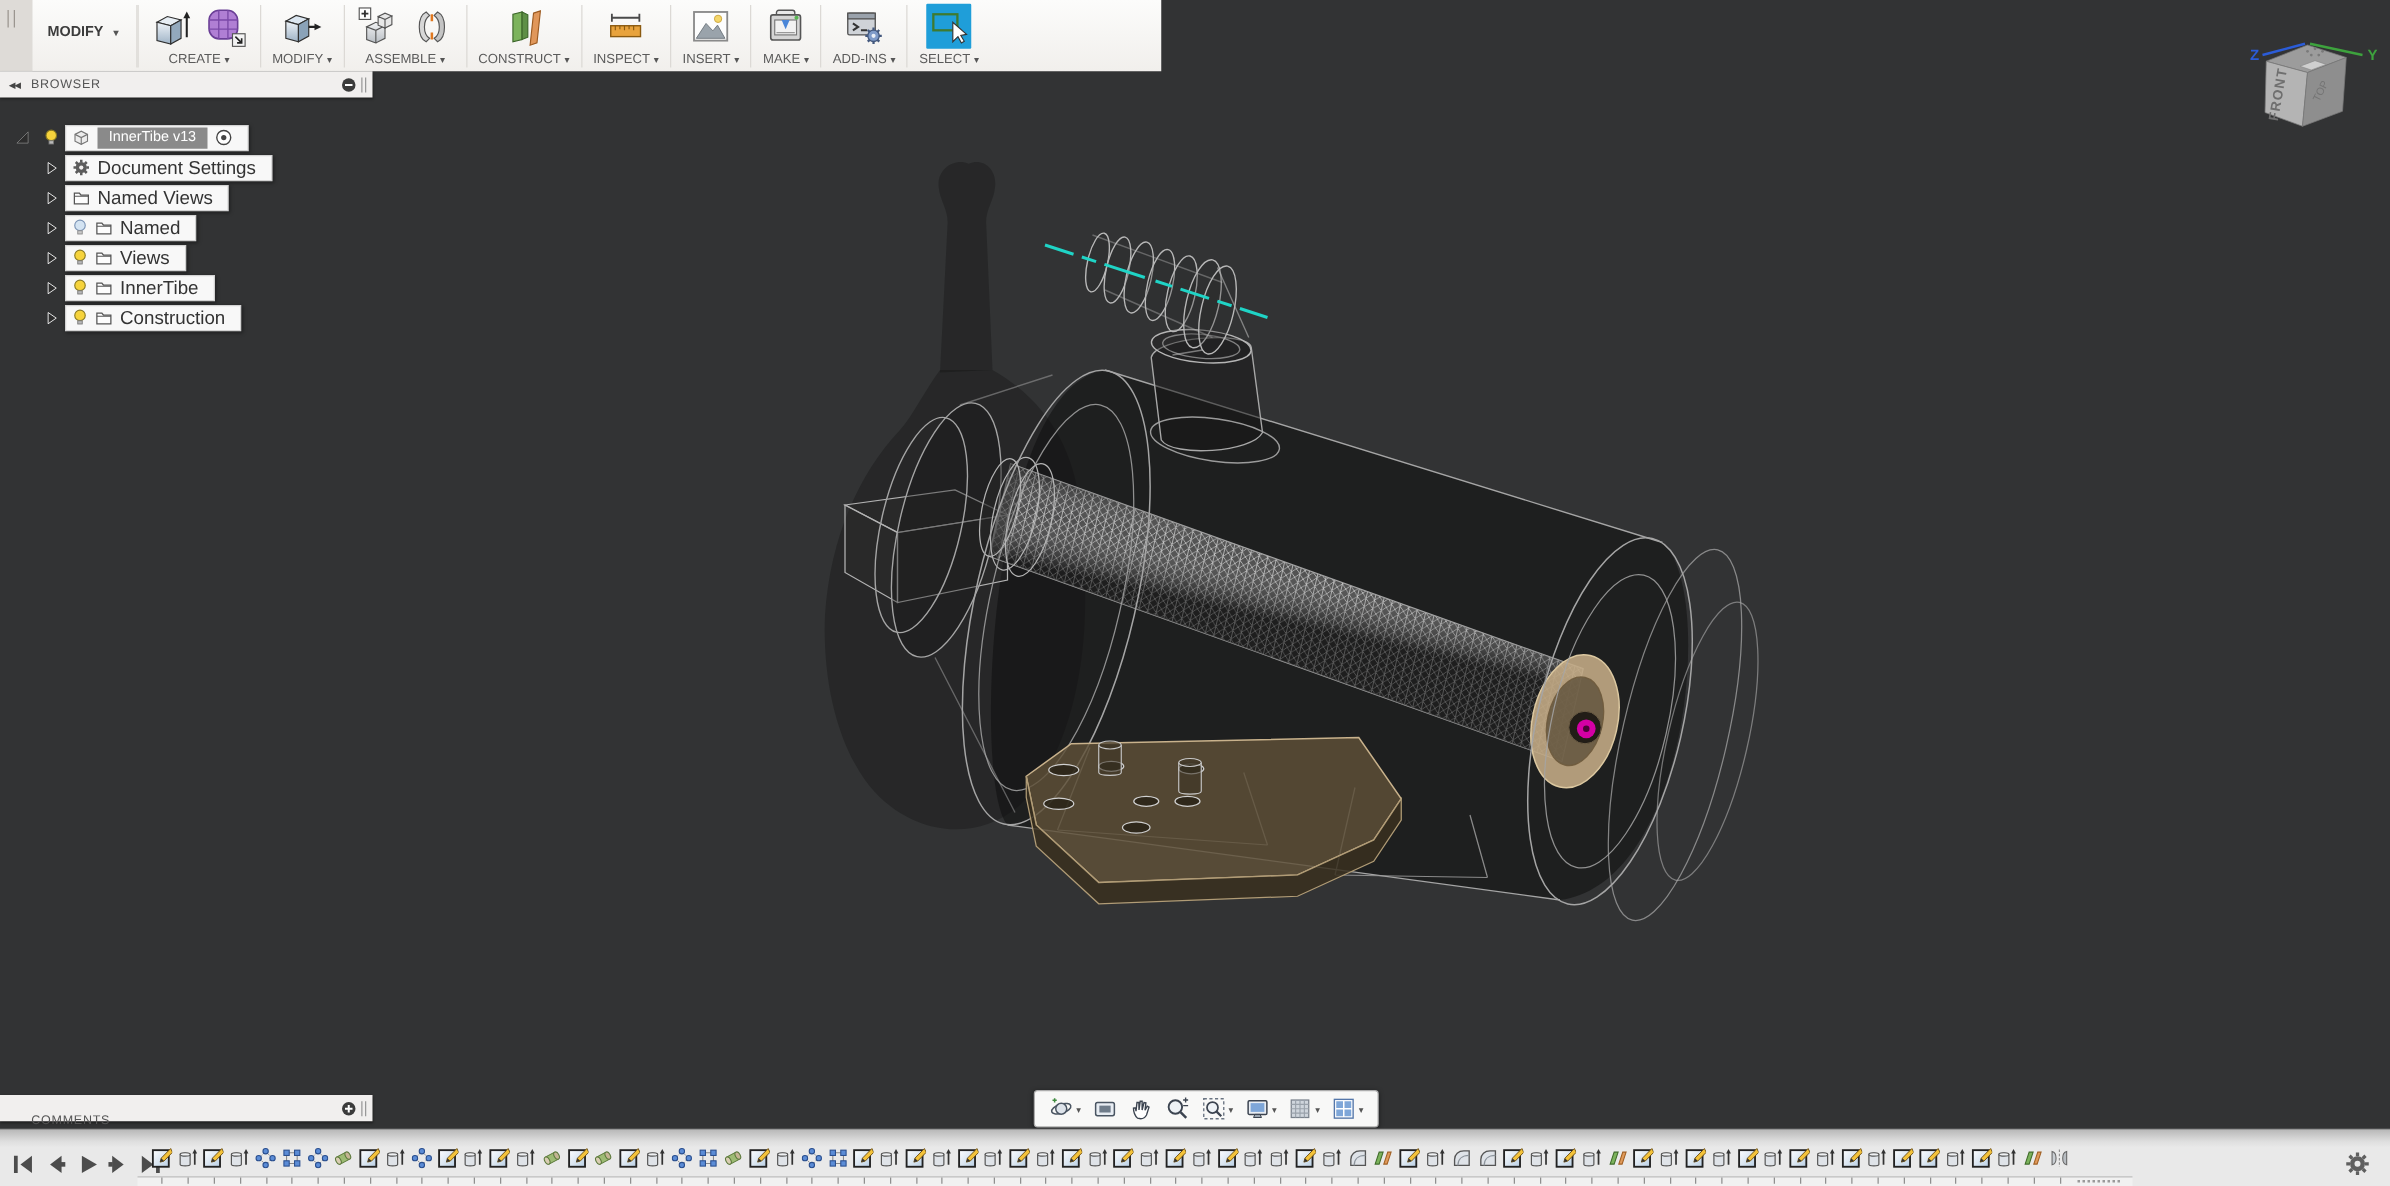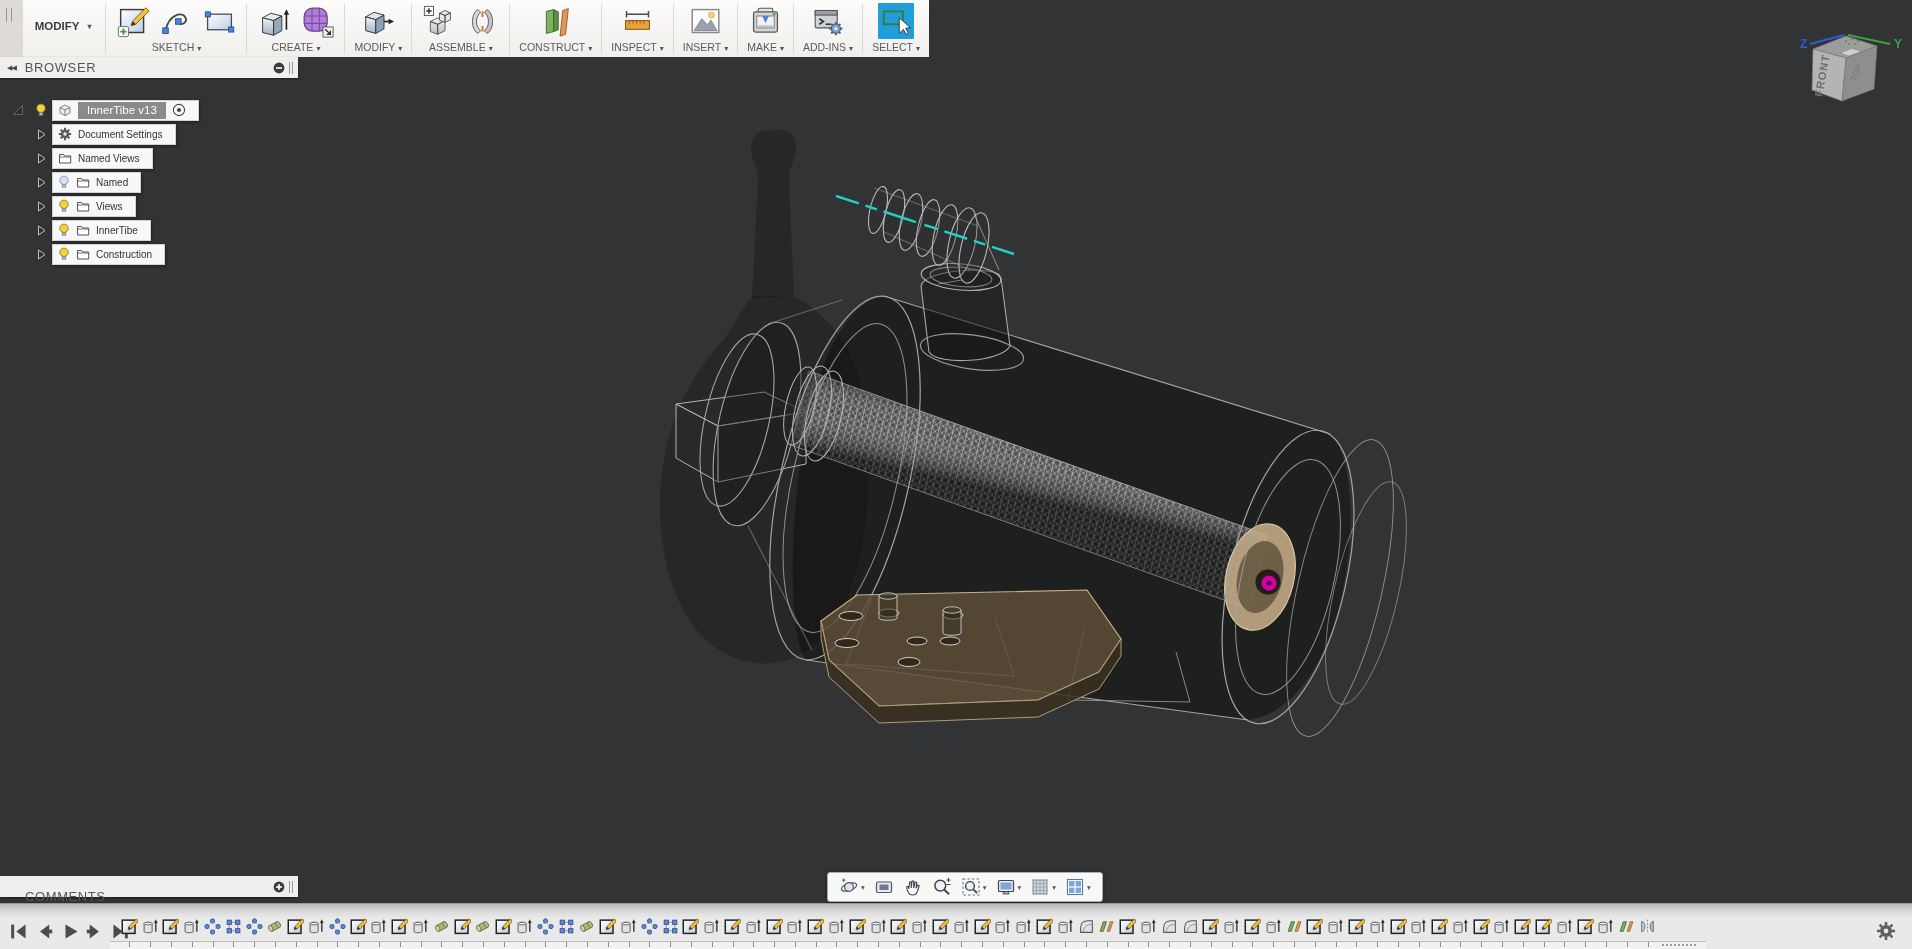--- a/index.html
+++ b/index.html
@@ -26,34 +26,34 @@
   .tb-group{display:flex;flex-direction:column;align-items:center;padding:2px 9px 0;}
   .tb-icons{display:flex;gap:7px;align-items:center;height:38px;}
   .tb-btn{width:36px;height:36px;display:flex;align-items:center;justify-content:center;border-radius:1px;}
   .tb-btn svg{width:33px;height:33px;}
   .tb-btn.active{background:var(--select-active);}
   .tb-label{font-size:10.5px;color:#5a5a5a;margin-top:1px;white-space:nowrap;}
   
   .panel-header{position:absolute;left:0;width:298px;height:21px;background:var(--panel-bg);
     display:flex;align-items:center;padding:0 5px;z-index:6;box-shadow:0 1px 2px rgba(0,0,0,.45);}
   .ph-arrows{font-size:7px;color:#444;letter-spacing:-1px;margin:0 2px;}
-  .ph-title{font-size:13px;color:#555;letter-spacing:.6px;flex:1;margin-left:7px;}
+  .ph-title{font-size:10px;color:#555;letter-spacing:.6px;flex:1;margin-left:7px;}
   .ph-circle{width:12px;height:12px;margin-right:4px;}
   .ph-grip{width:4px;height:12px;border-left:1px solid #999;border-right:1px solid #999;}
   #browser-header{top:57px;}
   #comments-bar{top:876px;}
   #br-tree{position:absolute;left:0;top:100px;z-index:6;}
   .br-row{display:flex;align-items:center;height:20px;margin-bottom:4px;}
   .br-row .br-arrow{width:11px;height:11px;margin-left:36px;flex:none;}
   .br-chip{background:var(--chip-bg);border:1px solid rgba(0,0,0,.15);height:21px;
     display:flex;align-items:center;gap:6px;padding:0 12px 0 5px;margin-left:5px;
     box-shadow:1px 1px 3px rgba(0,0,0,.4);}
   .br-ic{width:14px;height:14px;flex:none;}
   .br-bulb{width:12px;height:14px;flex:none;}
-  .br-label{font-size:10px;color:#333;white-space:nowrap;}
+  .br-label{font-size:15px;color:#333;white-space:nowrap;}
   #root-row .root-tri{width:12px;height:12px;margin-left:12px;}
   #root-row .br-bulb{margin-left:11px;}
   .root-label{background:var(--selection-bg);color:#fff;padding:2.5px 9px;font-size:11.5px;}
   
   #navbar{position:absolute;left:827px;top:872px;height:30px;z-index:6;background:#f8f8f7;
     border:1px solid #adadad;border-radius:3px;display:flex;align-items:center;
     padding:0 7px;gap:1px;box-shadow:0 1px 4px rgba(0,0,0,.45);}
   .nv-btn{display:flex;align-items:center;height:26px;padding:0 4px;}
   .nv-btn svg{width:20px;height:20px;}
   .nv-caret{font-size:7.5px;color:#555;margin-left:2px;}
@@ -476,40 +476,20 @@
 <div id="toolbar">
   <div id="tb-grip-col">
       <div class="grip"></div>
     </div>
   <div class="model-btn">
     <span>MODIFY</span>
     <span class="caret">▾</span>
   </div>
   <div id="tb-groups">
       <div class="tb-divider"></div>
-      <div class="tb-group">
-        <div class="tb-icons">
-          <div class="tb-btn">
-            <svg>
-              <use href="#sym-tb-create-sketch" xlink:href="#sym-tb-create-sketch"></use>
-            </svg>
-          </div>
-          <div class="tb-btn">
-            <svg>
-              <use href="#sym-tb-spline" xlink:href="#sym-tb-spline"></use>
-            </svg>
-          </div>
-          <div class="tb-btn">
-            <svg>
-              <use href="#sym-tb-rectangle" xlink:href="#sym-tb-rectangle"></use>
-            </svg>
-          </div>
-        </div>
-        <div class="tb-label">SKETCH<span class="caret">▾</span></div>
-      </div>
       <div class="tb-divider"></div>
       <div class="tb-group">
         <div class="tb-icons">
           <div class="tb-btn">
             <svg>
               <use href="#sym-tb-extrude" xlink:href="#sym-tb-extrude"></use>
             </svg>
           </div>
           <div class="tb-btn">
             <svg>

